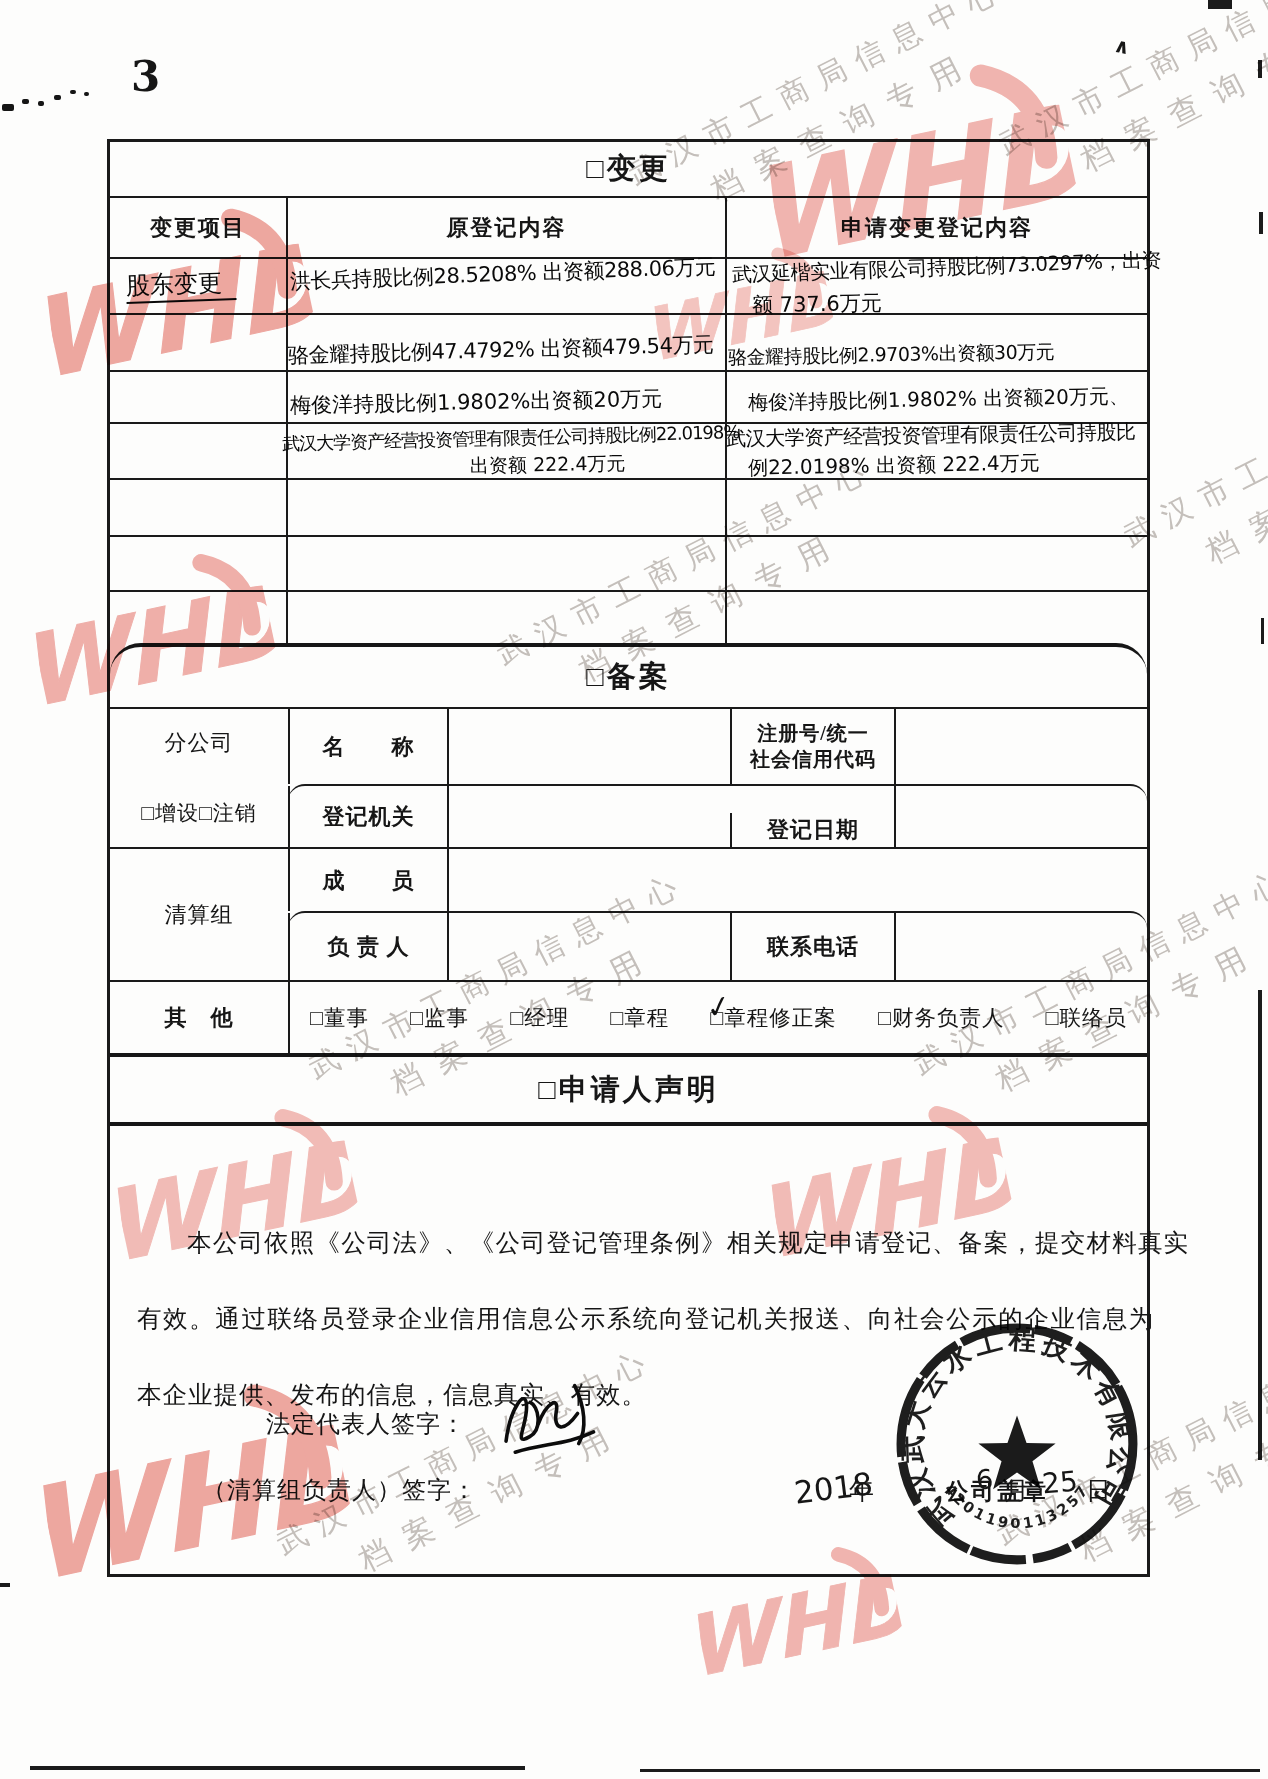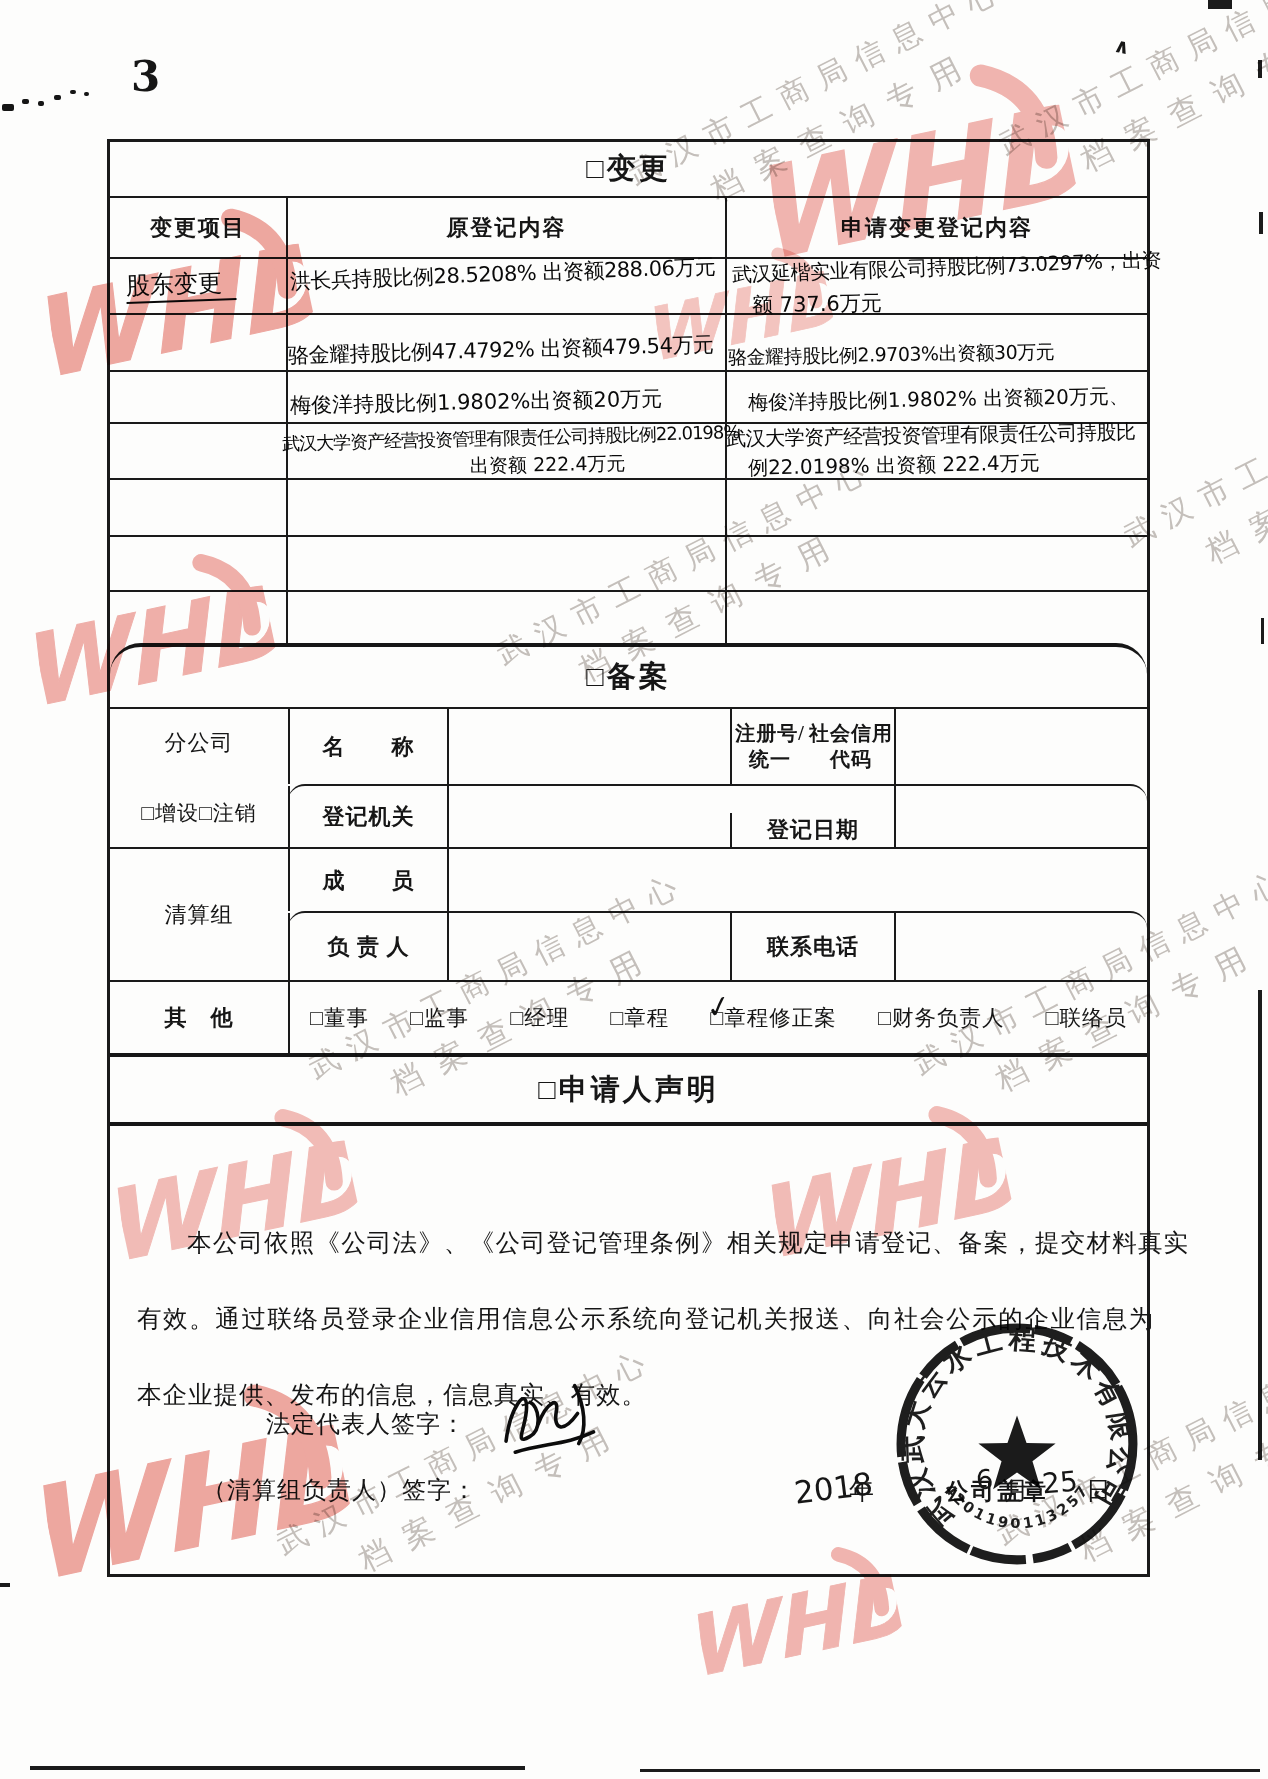--- a/index.html
+++ b/index.html
@@ -128,21 +128,21 @@
 
     <div class="block" style="height:140px;">
       <div class="left lbl">
         <span>分公司</span>
         <span style="font-size:21px;margin-top:44px;">□增设□注销</span>
       </div>
       <div class="right">
         <div class="row" style="height:76px;">
           <div class="c lbl" style="width:159px;">名　　称</div>
           <div class="c" style="width:283px;"></div>
-          <div class="c lbl small" style="width:164px;flex-direction:row;">
+          <div class="c lbl small" style="width:164px;flex-direction:column;">
             <span>注册号/统一</span>
             <span>社会信用代码</span>
           </div>
           <div class="c" style="flex:1;"></div>
         </div>
         <div class="row" style="height:64px;">
           <div class="c lbl" style="width:159px;">登记机关</div>
           <div class="c" style="width:283px;"></div>
           <div class="c lbl" style="width:164px;margin-top:27px;">登记日期</div>
           <div class="c" style="flex:1;"></div>

